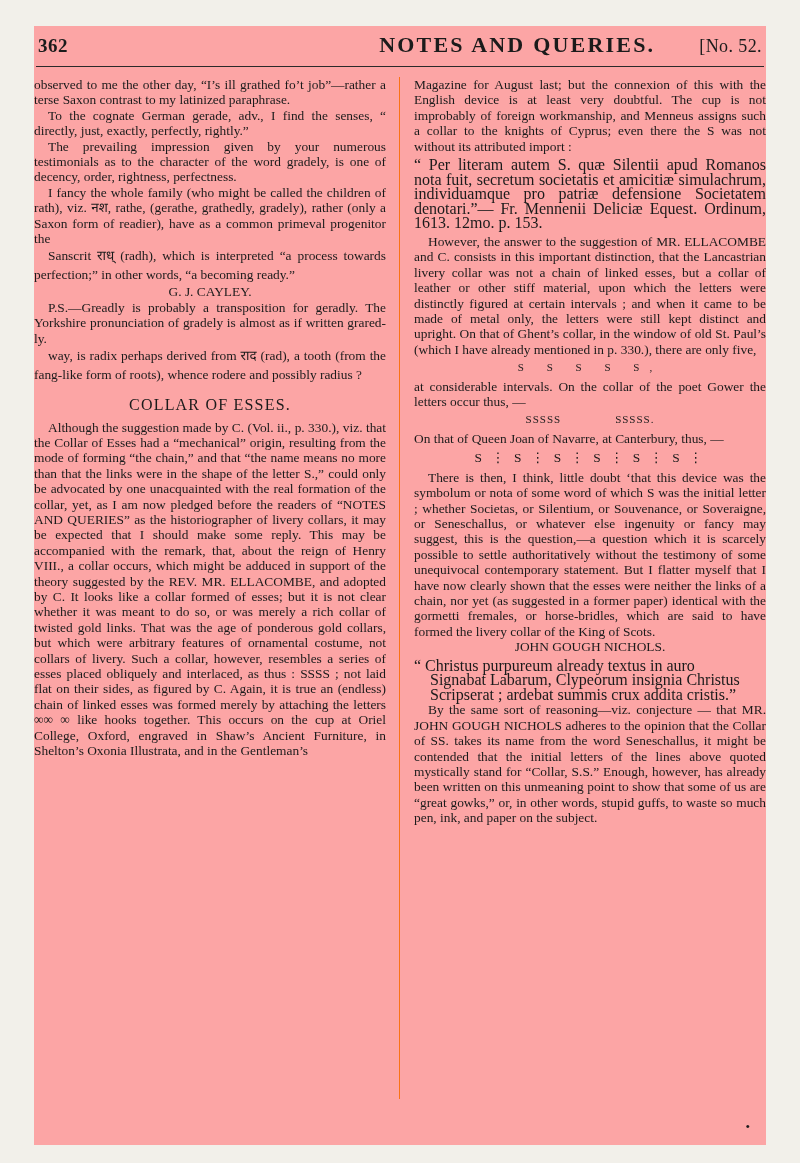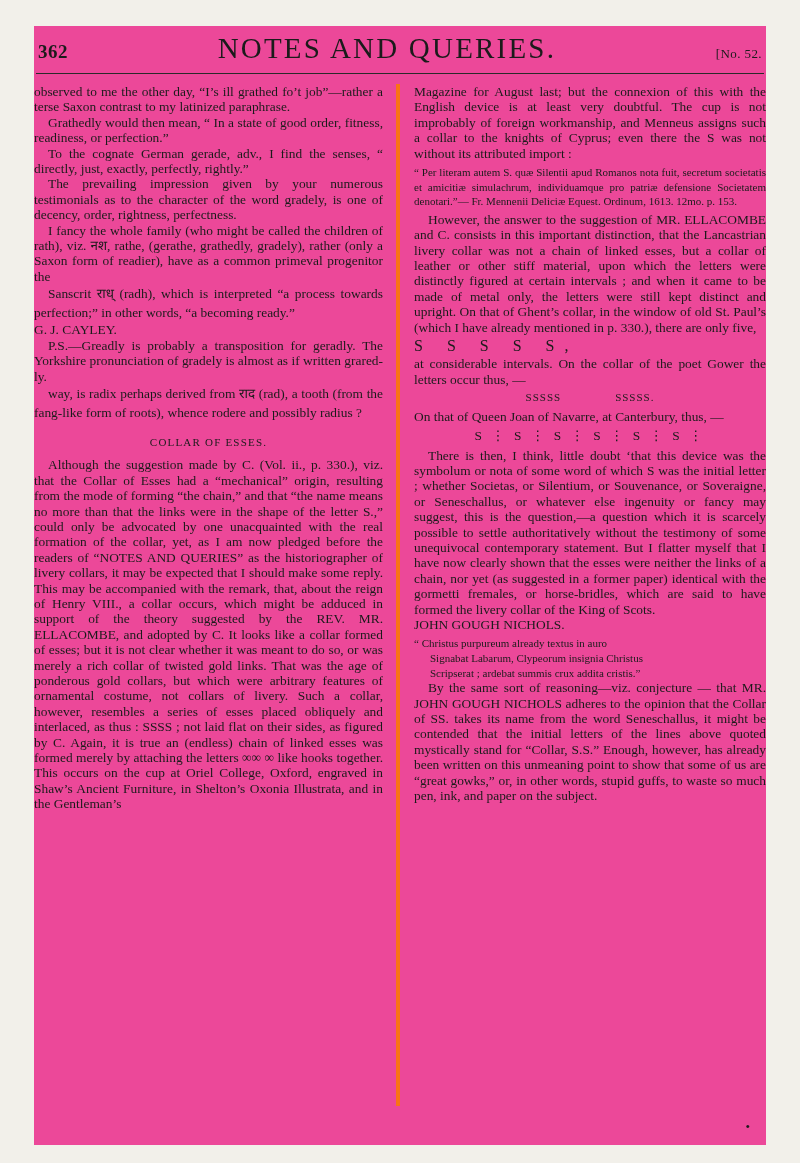--- a/index.html
+++ b/index.html
@@ -19,117 +19,119 @@
     width: 800px;
     height: 1163px;
     background: #f2f0ea;
     box-sizing: border-box;
     padding: 26px 34px 18px 34px;
   }
   .page-inner {
     position: relative;
     width: 100%;
     height: 100%;
-    background: #ec4899;
+    background: #fca5a5;
   }
   
   .head {
     display: flex;
     align-items: baseline;
     justify-content: space-between;
     padding: 6px 4px 4px 4px;
   }
   .head .folio {
     font-size: 19px;
     font-weight: bold;
     letter-spacing: 0.5px;
   }
   .head .title {
-    font-size: 29px;
-    font-weight: normal;
+    font-size: 22px;
+    font-weight: bold;
     letter-spacing: 2.2px;
     flex: 1;
-    text-align: center;
+    text-align: right;
     margin-left: -10px;
   }
   .head .issue {
-    font-size: 13px;
+    font-size: 18px;
     letter-spacing: 0.4px;
     white-space: nowrap;
+    margin-left: 44px;
   }
   .rule {
     border-top: 1px solid #2a2a2a;
     margin: 4px 2px 10px 2px;
   }
   
   .cols {
     display: flex;
     height: 1022px;
   }
   .col {
     width: 50%;
     box-sizing: border-box;
     font-size: 13.4px;
     line-height: 15.4px;
     text-align: justify;
     hyphens: none;
   }
   .col.left {
     padding-right: 13px;
-    border-right: 4px solid #f97316;
+    border-right: 1px solid #f97316;
   }
   .col.right {
     padding-left: 14px;
   }
   p {
     margin: 0;
     text-indent: 14px;
   }
   p.noindent { text-indent: 0; }
   .sig {
-    text-align: left;
+    text-align: center;
     margin-top: 0;
     text-indent: 0;
   }
   .place {
     text-indent: 14px;
     margin-top: 1px;
   }
   .section-head {
     text-align: center;
     font-variant: small-caps;
-    font-size: 11px;
+    font-size: 16px;
     letter-spacing: 1.2px;
     margin: 13px 0 7px 0;
     text-indent: 0;
   }
   .big-line {
-    text-indent: 0;
-    font-size: 16px;
+    text-align: center;
+    text-indent: 0;
+    font-size: 11px;
     letter-spacing: 10px;
     margin: 3px 0 3px 0;
   }
   .sss-line {
     text-align: center;
     text-indent: 0;
     font-size: 11px;
     letter-spacing: 1px;
     margin: 3px 0;
   }
   .sss-line .gap { display: inline-block; width: 54px; }
   .colon-line {
     text-align: center;
     text-indent: 0;
     font-size: 13.4px;
     letter-spacing: 3px;
     margin: 4px 0;
   }
   .quote-block {
     text-indent: 0;
-    font-size: 11px;
+    font-size: 16px;
     line-height: 14.6px;
     margin-top: 4px;
   }
   .quote-block .ln { display: block; }
   .quote-block .ln.ind { padding-left: 16px; }
   .spacer3 { height: 3px; }
   .rt { text-indent: 0; }
   .dot {
     position: absolute;
     right: 16px;
@@ -148,21 +150,20 @@
       <div class="title">NOTES AND QUERIES.</div>
       <div class="issue">[No. 52.</div>
     </div>
     <div class="rule"></div>
 
     <div class="cols">
 
       <div class="col left">
 
         <p class="noindent">observed to me the other day, “I’s ill grathed fo’t job”—rather a terse Saxon contrast to my latinized paraphrase.</p>
-        <p>Grathedly would then mean, “ In a state of good order, fitness, readiness, or perfection.”</p>
         <p>To the cognate German gerade, adv., I find the senses, “ directly, just, exactly, perfectly, rightly.”</p>
         <p>The prevailing impression given by your numerous testimonials as to the character of the word gradely, is one of decency, order, rightness, perfectness.</p>
         <p>I fancy the whole family (who might be called the children of rath), viz. नश, rathe, (gerathe, grathedly, gradely), rather (only a Saxon form of readier), have as a common primeval progenitor the</p>
         <p style="line-height:19px;">Sanscrit राध् (radh), which is interpreted “a process towards perfection;” in other words, “a becoming ready.”</p>
         <p class="sig">G. J. CAYLEY.</p>
         <p>P.S.—Greadly is probably a transposition for geradly. The Yorkshire pronunciation of gradely is almost as if written grared-ly.</p>
         <p style="line-height:19px;">way, is radix perhaps derived from राद (rad), a tooth (from the fang-like form of roots), whence rodere and possibly radius ?</p>
 
         <p class="section-head">COLLAR OF ESSES.</p>
 

